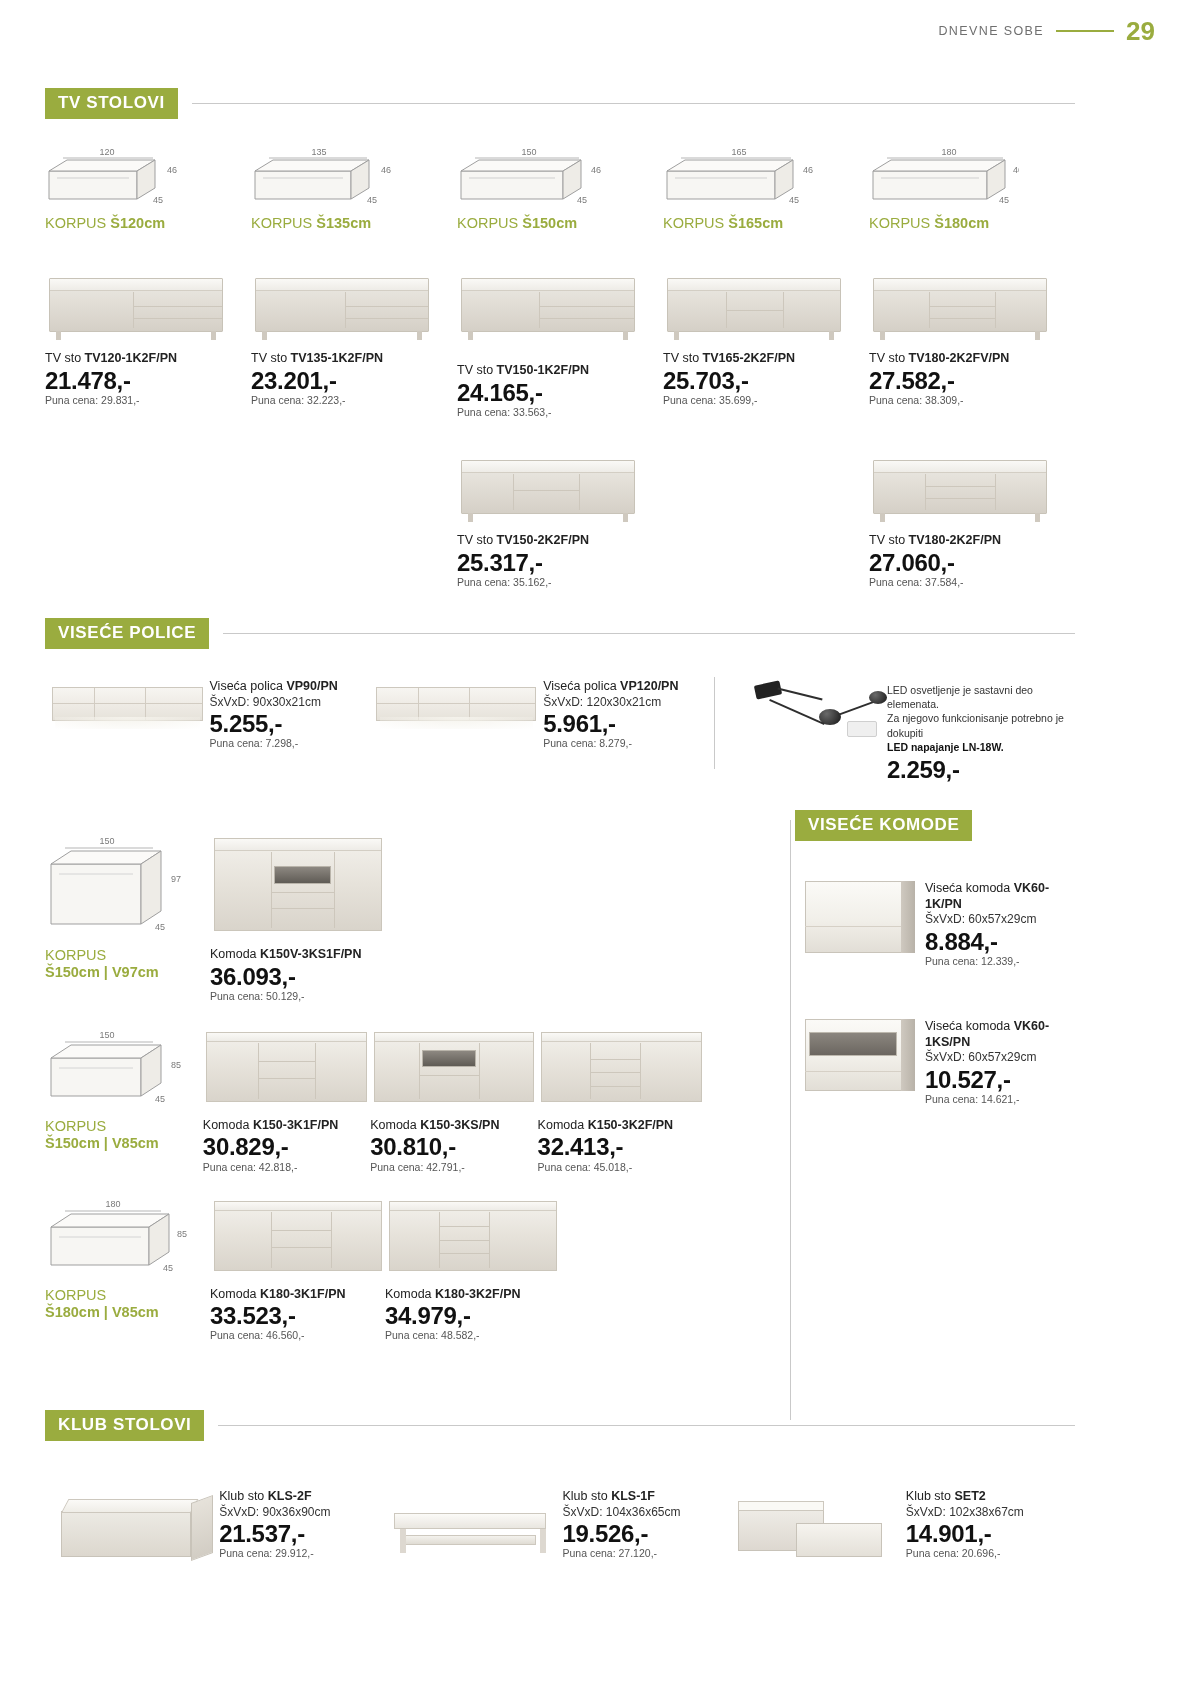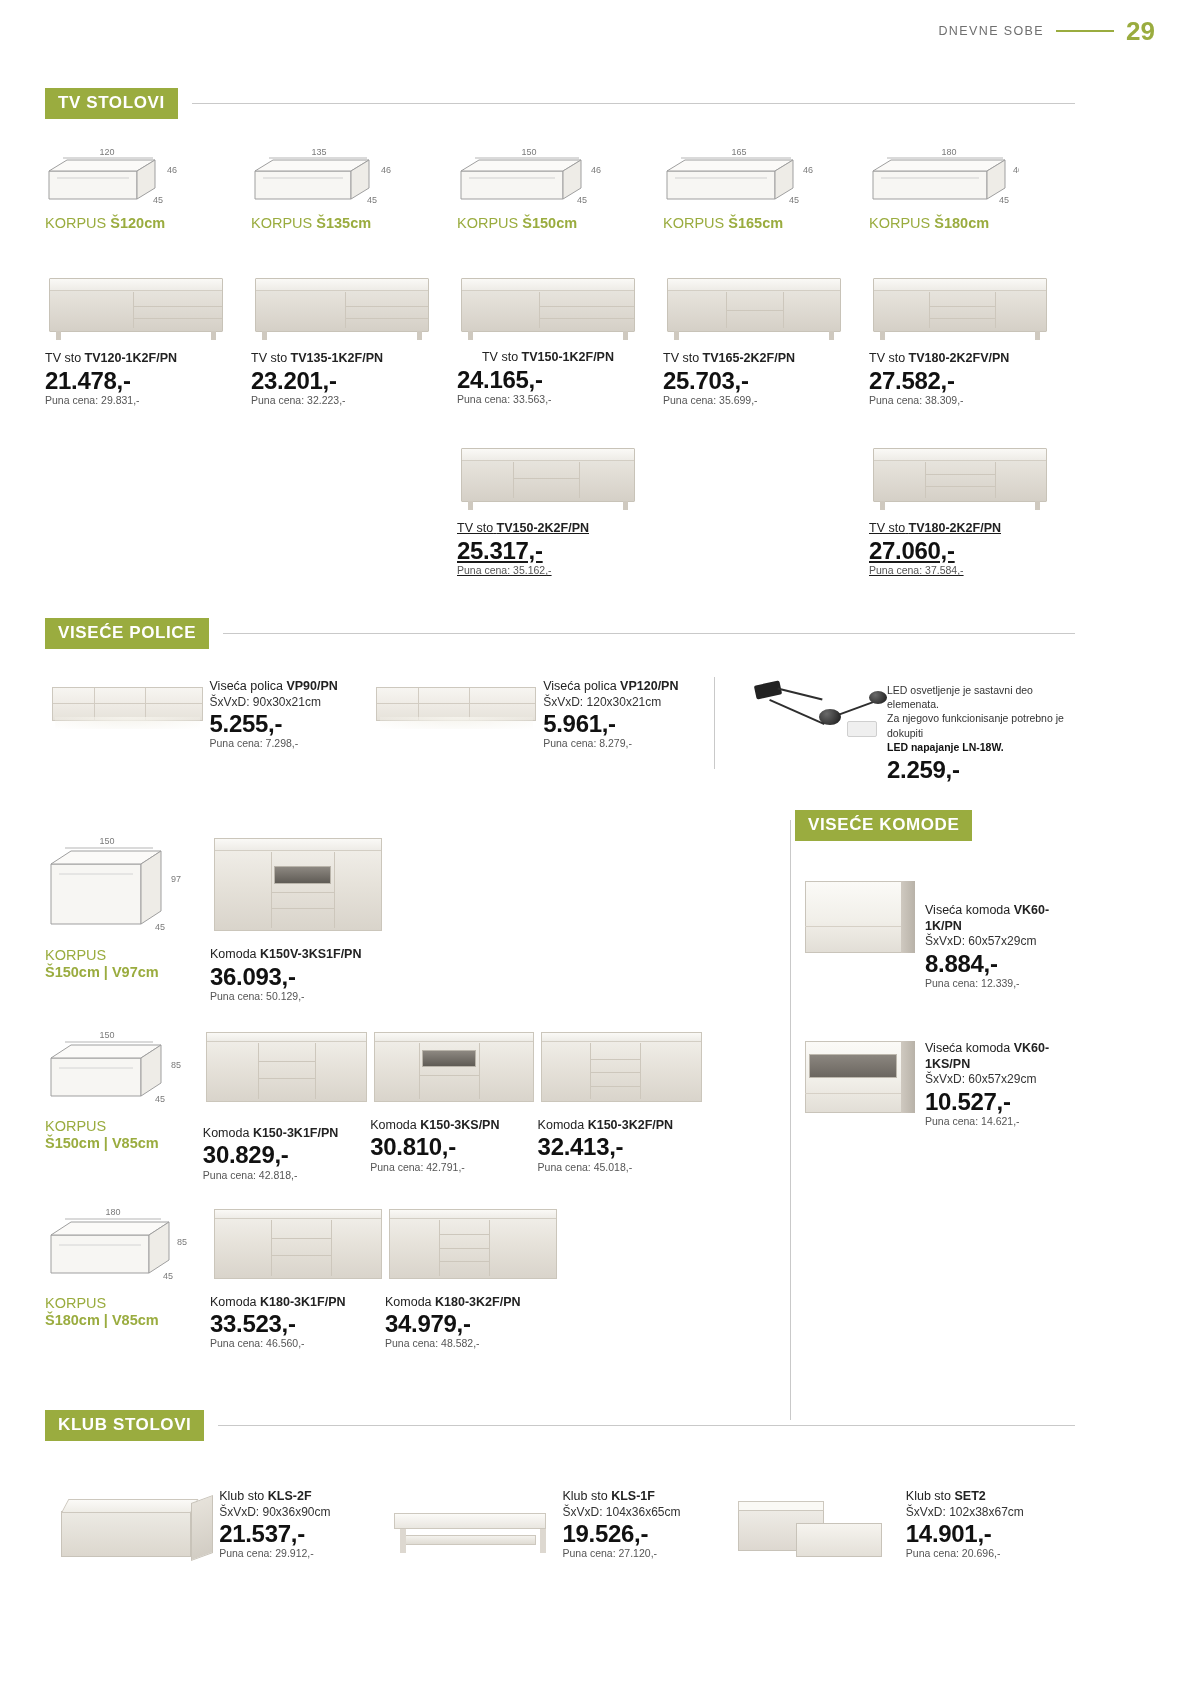--- a/index.html
+++ b/index.html
@@ -264,21 +264,21 @@
         <div class="tv-img">
           <div class="tv-body">
             <div class="tv-top"></div>
             <div class="divv" style="left:45%;"></div>
             <div class="divh" style="top:52%; left:45%;"></div>
             <div class="divh" style="top:74%; left:45%;"></div>
           </div>
           <div class="tv-leg" style="left:6%;"></div>
             <div class="tv-leg" style="right:6%;"></div>
         </div>
-        <div class="name" style="margin-top:8px;text-align:center;">
+        <div class="name" style="margin-top:21px;">
           <span>TV sto</span>
           <b>TV150-1K2F/PN</b>
         </div>
         <div class="price">24.165,-</div>
         <div class="full">Puna cena: 33.563,-</div>
       </div>
 
       <div class="col5">
         <div class="tv-img">
           <div class="tv-body">
@@ -312,21 +312,21 @@
         </div>
         <div class="name" style="margin-top:9px;">
           <span>TV sto</span>
           <b>TV180-2K2FV/PN</b>
         </div>
         <div class="price">27.582,-</div>
         <div class="full">Puna cena: 38.309,-</div>
       </div>
     </div>
 
-    <div class="row5" style="margin-top:34px;text-decoration:underline;">
+    <div class="row5" style="margin-top:34px;">
       <div class="col5"></div>
       <div class="col5"></div>
 
       <div class="col5">
         <div class="tv-img">
           <div class="tv-body">
             <div class="tv-top"></div>
             <div class="divv" style="left:30%;"></div>
             <div class="divv" style="left:68%;"></div>
             <div class="divh" style="top:55%; left:30%; right:32%;"></div>
@@ -501,21 +501,21 @@
       <div style="width:175px;">
         <div class="kom-img" style="height:82px;">
           <div class="kom-body">
             <div class="tv-top" style="height:14%;"></div>
             <div class="divv" style="left:32%; top:15%; bottom:2%;"></div>
             <div class="divv" style="left:68%; top:15%; bottom:2%;"></div>
             <div class="divh" style="top:42%; left:32%; right:32%;"></div>
             <div class="divh" style="top:66%; left:32%; right:32%;"></div>
           </div>
         </div>
-        <div class="name" style="margin-top:16px;">
+        <div class="name" style="margin-top:8px;">
           <span>Komoda</span>
           <b>K150-3K1F/PN</b>
         </div>
         <div class="price">30.829,-</div>
         <div class="full">Puna cena: 42.818,-</div>
       </div>
 
       <div style="width:175px;">
         <div class="kom-img" style="height:82px;">
           <div class="kom-body">
@@ -622,21 +622,21 @@
     </div>
 
     <div style="display:flex; margin-top:40px;">
       <div style="width:130px;">
         <div style="position:relative; width:110px; height:72px; margin-left:10px;">
           <div style="position:absolute; inset:0; background:linear-gradient(180deg,#fbfaf7 0%,#f1efe9 55%,#e2ded6 100%); border:1px solid #c9c4ba;"></div>
           <div style="position:absolute; right:0; top:0; bottom:0; width:14px; background:linear-gradient(90deg,#cfc9c0,#b8b2a8);"></div>
           <div style="position:absolute; left:0; right:14px; top:62%; height:1px; background:#d6d0c6;"></div>
         </div>
       </div>
-      <div style="width:160px;margin-top:22px;">
+      <div style="width:160px;">
         <div class="name">
           <span>Viseća komoda</span>
           <b>VK60-1K/PN</b>
         </div>
         <div class="dims">ŠxVxD: 60x57x29cm</div>
         <div class="price">8.884,-</div>
         <div class="full">Puna cena: 12.339,-</div>
       </div>
     </div>
 

